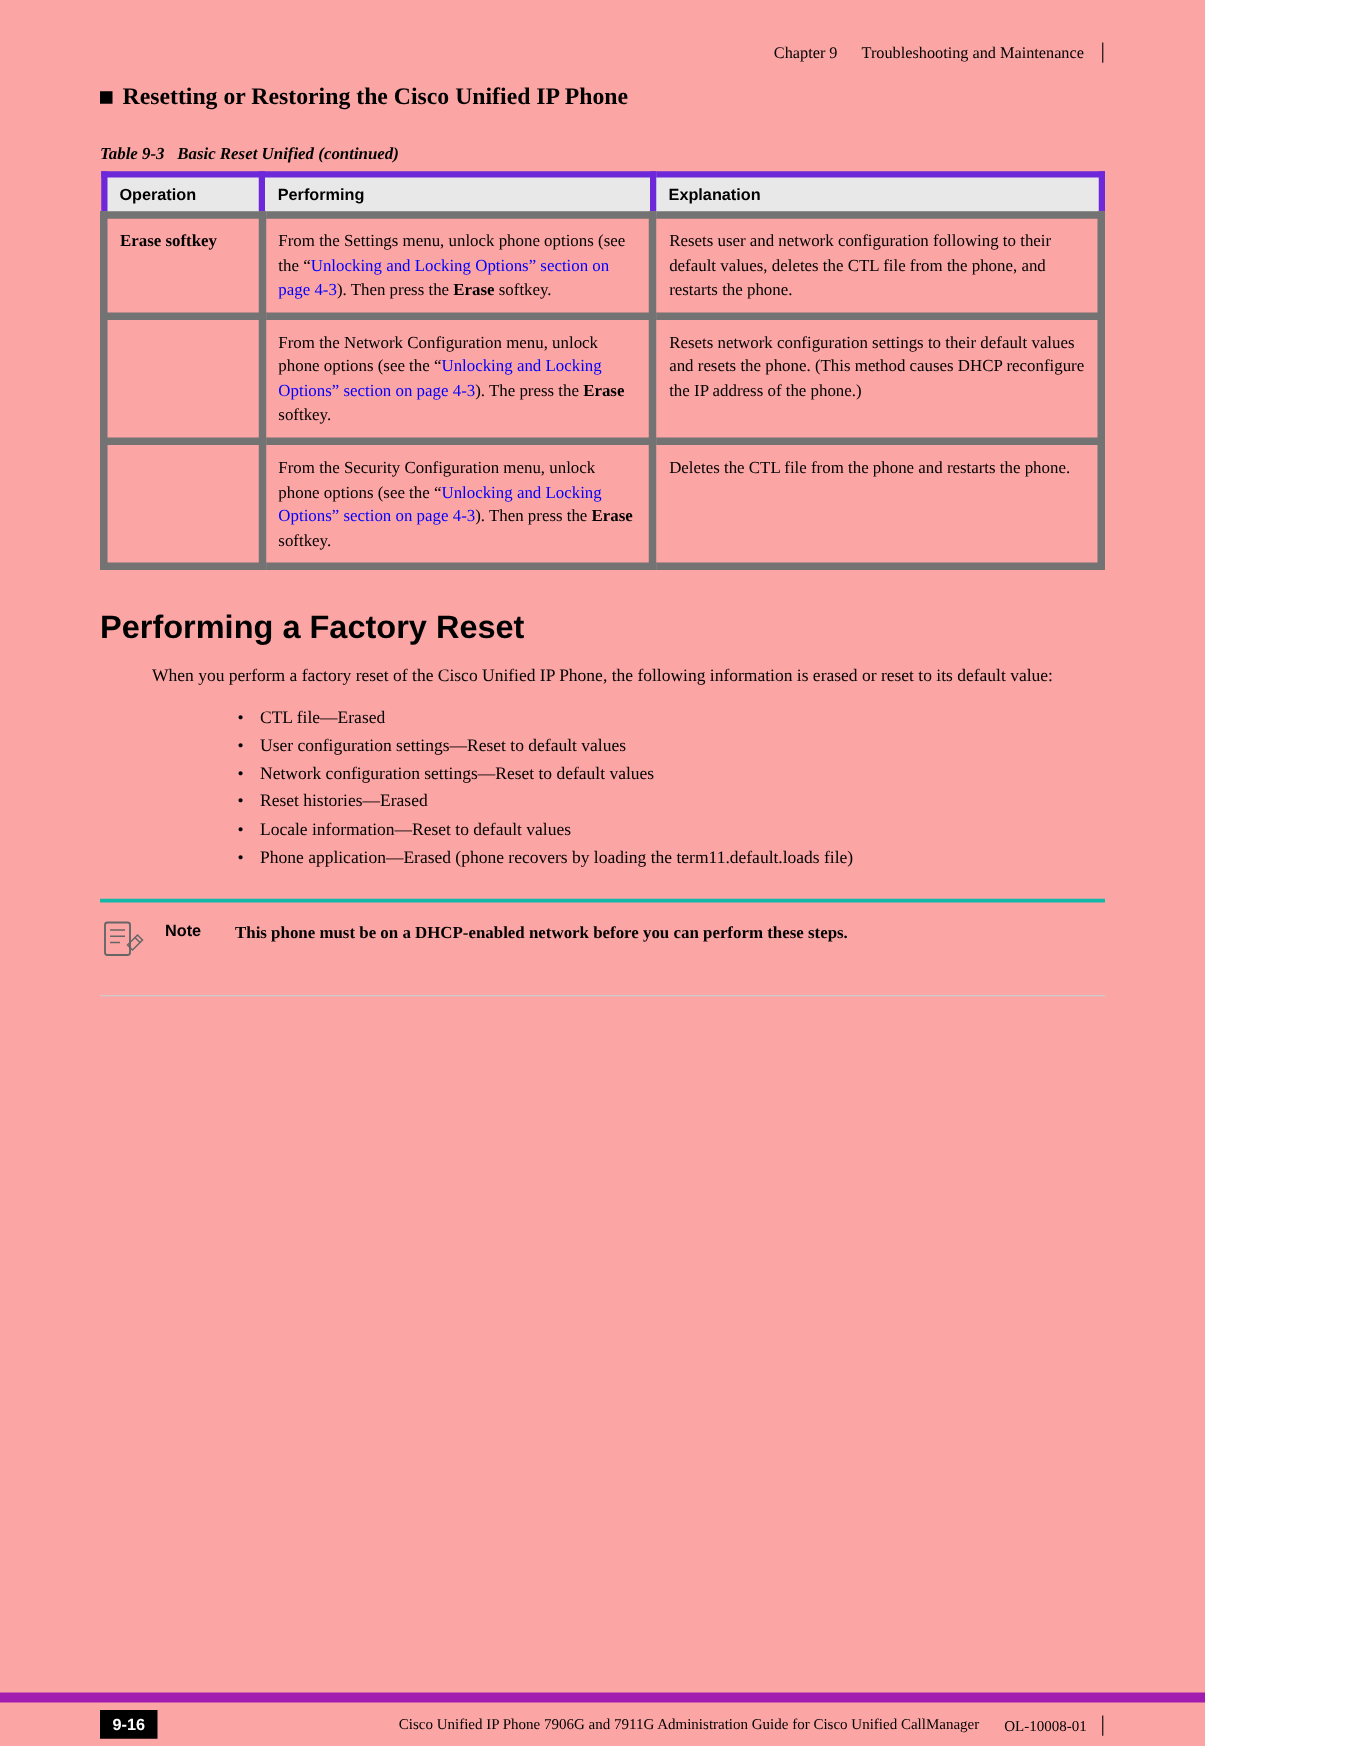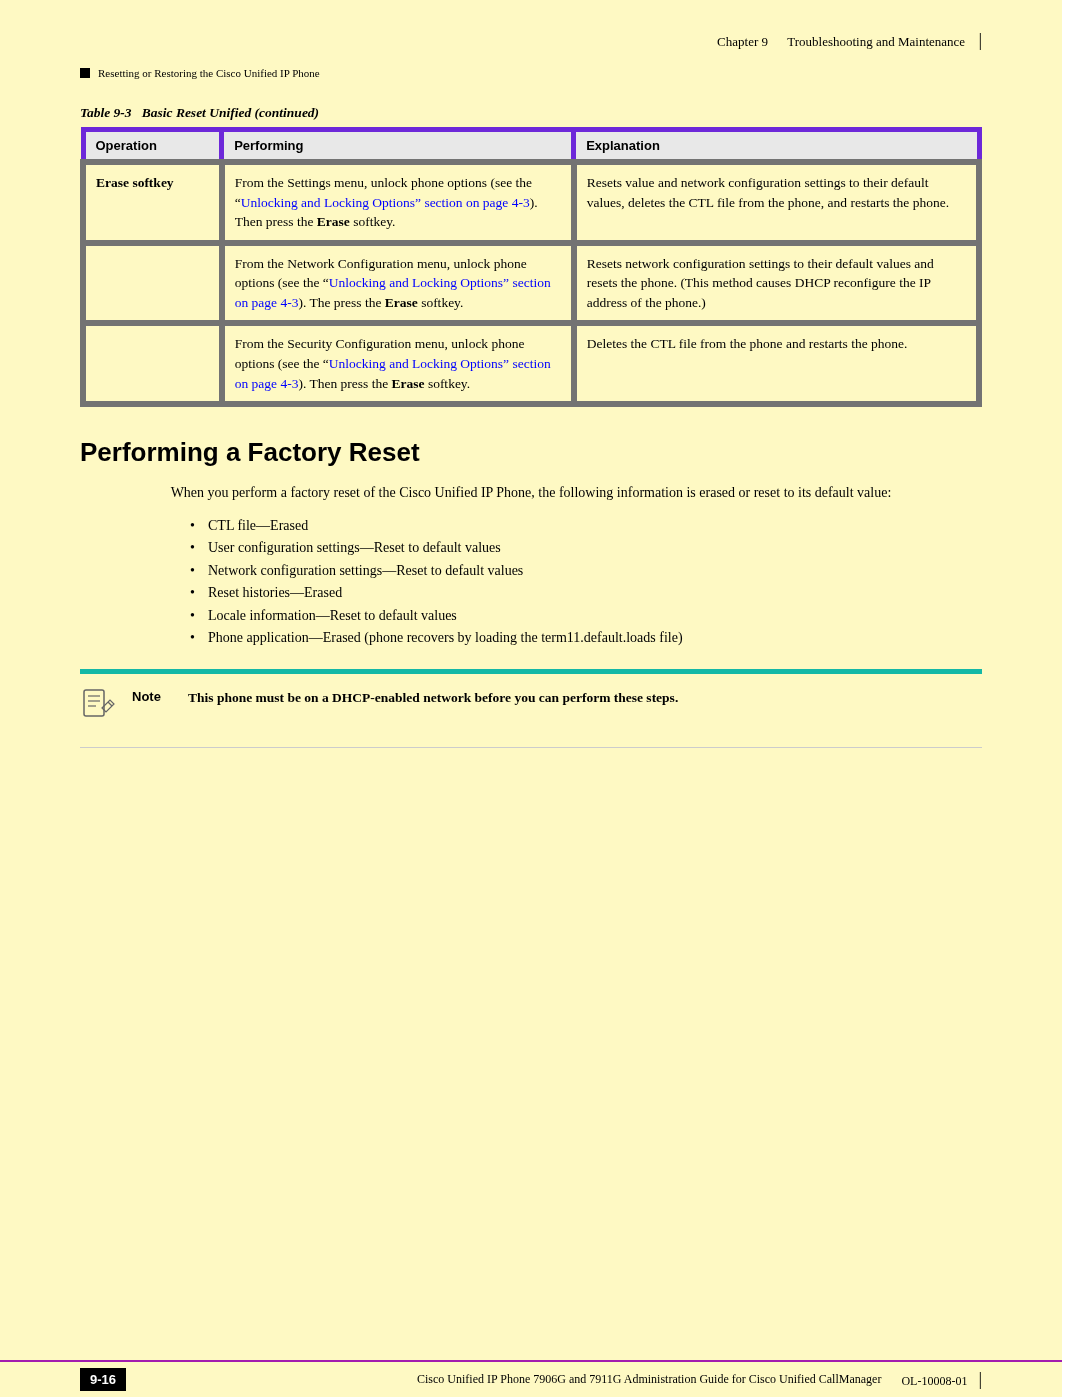--- a/index.html
+++ b/index.html
@@ -7,23 +7,23 @@
       font-family: Times New Roman, Times, serif;
       font-size: 14px;
       background: #fff;
       color: #000;
       width: 1080px;
       min-height: 1397px;
       position: relative;
     }
 
     .page-wrapper {
-      width: 1062px;
+      width: 964px;
       min-height: 1397px;
-      background: #fef9c3;
+      background: #fca5a5;
       position: relative;
     }
 
     
     .page-header {
       padding: 30px 80px 10px 80px;
       display: flex;
       justify-content: flex-end;
       align-items: center;
       border-bottom: none;
@@ -141,21 +141,21 @@
       left: 0;
       top: 0;
     }
 
     
     .note-box {
       margin: 20px 80px 20px 80px;
       display: flex;
       align-items: flex-start;
       gap: 16px;
-      border-top: 5px solid #14b8a6;
+      border-top: 3px solid #14b8a6;
       padding-top: 14px;
     }
     .note-icon {
       font-size: 28px;
       color: #555;
       margin-top: -4px;
       flex-shrink: 0;
     }
     .note-label {
       font-weight: bold;
@@ -170,21 +170,21 @@
       line-height: 1.5;
       font-weight: bold;
     }
 
     
     .page-footer {
       position: absolute;
       bottom: 0;
       left: 0;
       right: 0;
-      border-top: 2px solid #a21caf;
+      border-top: 8px solid #a21caf;
       display: flex;
       align-items: center;
       justify-content: space-between;
       padding: 6px 80px;
     }
     .footer-page-num {
       background: #000;
       color: #fff;
       font-family: Arial, Helvetica, sans-serif;
       font-weight: bold;
@@ -219,21 +219,21 @@
     <span class="header-chapter">
       <span>Chapter 9</span>
       <span class="separator">    </span>
       <span>Troubleshooting and Maintenance</span>
       <span style="margin-left:10px; font-size:18px;">|</span>
     </span>
   </div>
 
   <div class="header-subline">
     <span class="square-bullet"></span>
-    <span style="font-size:11px; font-weight:normal;">Resetting or Restoring the Cisco Unified IP Phone</span>
+    <span style="font-size:19px; font-weight:bold;">Resetting or Restoring the Cisco Unified IP Phone</span>
   </div>
 
   <div class="main-content">
 
     <div class="table-caption">
       <em><span>Table 9-3</span>&nbsp;&nbsp;&nbsp;<span>Basic Reset Unified (continued)</span></em>
     </div>
 
     <table class="reset-table">
       <thead>
@@ -244,21 +244,21 @@
         </tr>
       </thead>
       <tbody>
 
         <tr>
           <td class="operation-col"><span class="bold">Erase</span> softkey</td>
           <td class="performing-col">
             From the Settings menu, unlock phone options (see the “<a href="#" class="link">Unlocking and Locking Options” section on page 4-3</a>). Then press the <span class="bold">Erase</span> softkey.
           </td>
           <td class="explanation-col">
-            Resets value and network configuration settings to their default values, deletes the CTL file from the phone, and restarts the phone.
+            Resets user and network configuration following to their default values, deletes the CTL file from the phone, and restarts the phone.
           </td>
         </tr>
 
         <tr>
           <td class="operation-col"></td>
           <td class="performing-col">
             From the Network Configuration menu, unlock phone options (see the “<a href="#" class="link">Unlocking and Locking Options” section on page 4-3</a>). The press the <span class="bold">Erase</span> softkey.
           </td>
           <td class="explanation-col">
             Resets network configuration settings to their default values and resets the phone. (This method causes DHCP reconfigure the IP address of the phone.)

